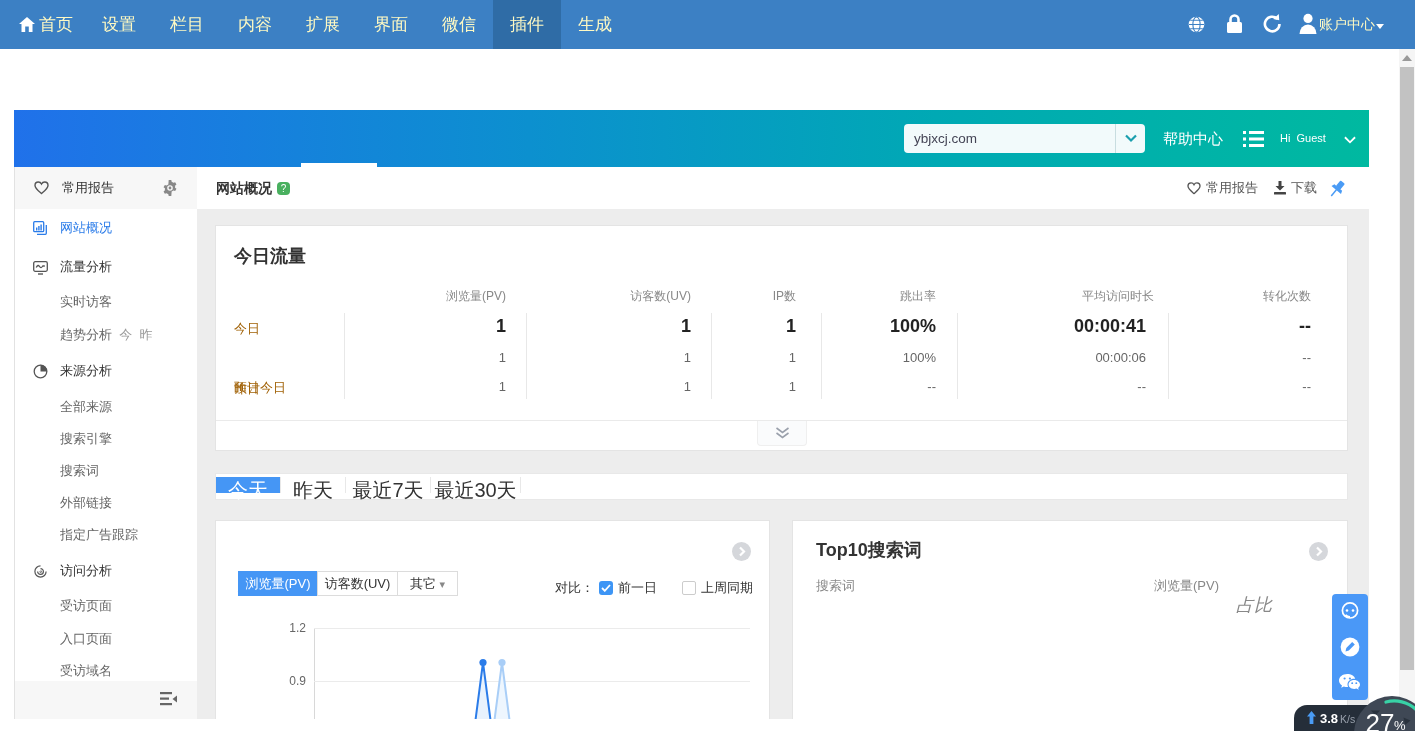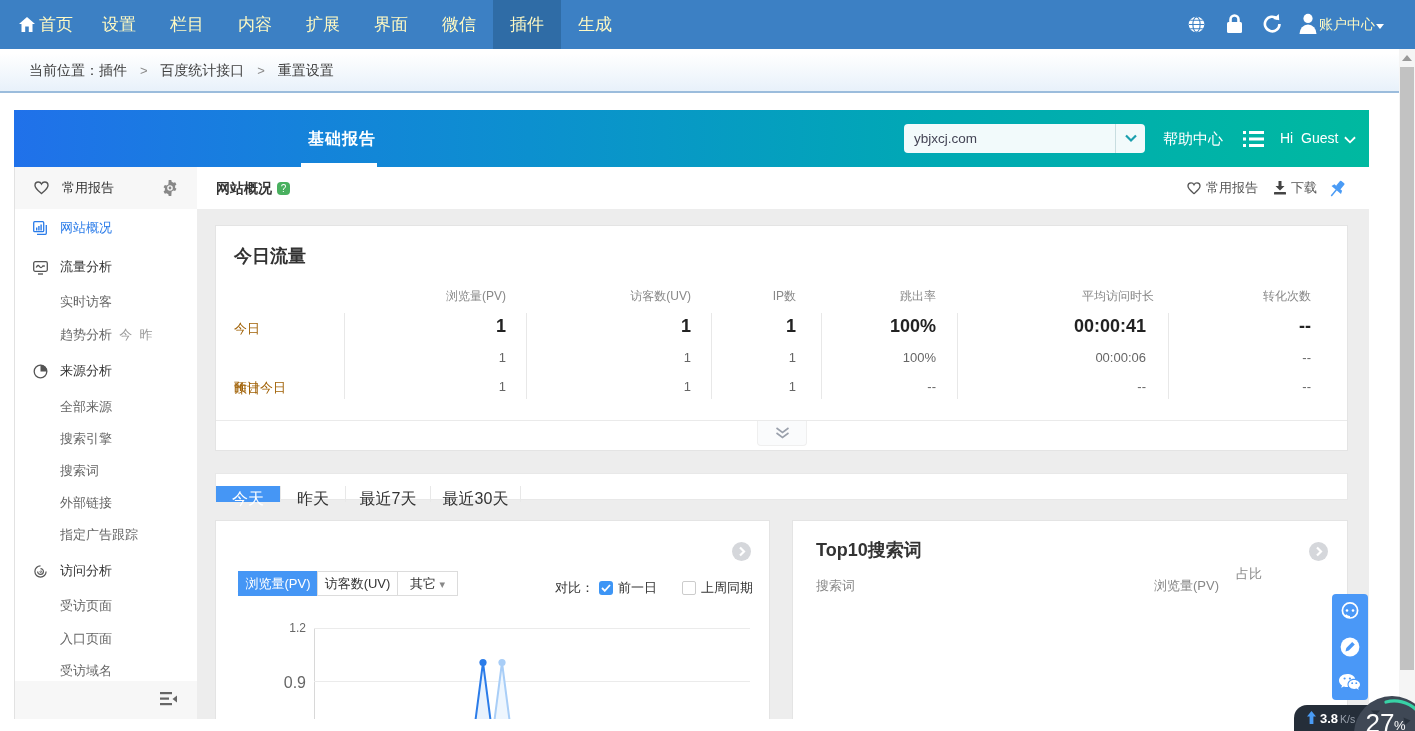--- a/index.html
+++ b/index.html
@@ -36,21 +36,21 @@
   background:linear-gradient(90deg, #2071ea 0%, #0c90cf 38%, #00a9b4 68%, #00b9a0 100%); }
 #btab { position:absolute; left:283px; top:0; width:90px; height:57px; color:#fff;
   font-size:16px; font-weight:bold; text-align:center; line-height:57px; letter-spacing:1px;}
 #btabline { position:absolute; left:287px; top:53px; width:76px; height:4px; background:#fff; }
 #domainsel { position:absolute; left:890px; top:14px; width:241px; height:29px;
   background:#f2fafb; border-radius:4px; }
 #domainsel .t { position:absolute; left:10px; top:0; line-height:29px; font-size:13.5px; color:#445; }
 #domainsel .dd { position:absolute; right:0; top:0; width:30px; height:29px; border-left:1px solid #c8dde0; }
 #bhelp { position:absolute; left:1149px; top:0; line-height:57px; font-size:15px; color:#fff; }
 #bmenu { position:absolute; left:1229px; top:21px; }
-#bguest { position:absolute; left:1266px; top:0; line-height:57px; font-size:14px; color:#fff; }
+#bguest { position:absolute; left:1266px; top:0; line-height:57px; font-size:11px; color:#fff; }
 
 
 #toolbar { position:absolute; left:183px; top:57px; width:1172px; height:42px; background:#fff; }
 #pagetitle { position:absolute; left:19px; top:0; line-height:42px; font-size:14px;
   font-weight:bold; color:#333; }
 .qbadge { display:inline-block; width:13px; height:13px; background:#49b05f; color:#fff;
   border-radius:4px; font-size:10px; font-weight:normal; text-align:center; line-height:13px;
   vertical-align:1px; margin-left:5px; }
 .tool-r { position:absolute; top:0; height:42px; line-height:42px; font-size:13px; color:#555; }
 
@@ -63,21 +63,21 @@
 .sbitem .lbl { position:absolute; left:46px; top:0; line-height:20px; }
 .sbitem.sub .lbl { color:#666; }
 .sbitem.act .lbl { color:#2b7ce9; }
 .sbicon { position:absolute; left:19px; top:3px; width:15px; height:15px; }
 
 
 .card { position:absolute; background:#fff; border:1px solid #e4e4e4; }
 #card1 { left:201px; top:115px; width:1133px; height:226px; }
 #tabbar { position:absolute; left:201px; top:363px; width:1133px; height:27px; background:#fff;
   border:1px solid #e8e8e8; }
-.tab { position:absolute; top:12px; height:16px; line-height:26px; text-align:center; font-size:16px;
+.tab { position:absolute; top:3px; height:16px; line-height:26px; text-align:center; font-size:20px;
   color:#333; border-right:1px solid #e8e8e8; }
 .tab.active { background:#4596f5; color:#fff; }
 #card2 { left:201px; top:410px; width:555px; height:199px; border-bottom:none; }
 #card3 { left:778px; top:410px; width:556px; height:199px; border-bottom:none; }
 .cardtitle { position:absolute; font-size:18px; font-weight:bold; color:#333; line-height:14px; }
 .circbtn { position:absolute; width:19px; height:19px; border-radius:50%; background:#d5d7db; }
 
 
 .t-lab { position:absolute; font-size:13px; color:#a16207; }
 .t-head { position:absolute; font-size:12px; color:#888; text-align:right; }
@@ -136,28 +136,24 @@
     <div class="abs" style="left:1299px;top:13px;">
       <svg width="18" height="21" viewBox="0 0 18 21">
           <circle cx="9" cy="5.4" r="4.6" fill="#fff"></circle>
           <path d="M0.5 21 a8.5 9.5 0 0 1 17 0 Z" fill="#fff"></path>
         </svg>
     </div>
     <div class="navitem" style="left:1319px;font-size:14px;">账户中心</div>
     <div class="abs" style="left:1376px;top:24px;width:0;height:0;border-left:4.5px solid transparent;border-right:4.5px solid transparent;border-top:5.5px solid #fff;"></div>
   </div>
 
-  <div id="crumb" class="abs">
-    <div class="txt">当前位置：插件 <span class="sep">&gt;</span> 百度统计接口 <span class="sep">&gt;</span> 重置设置</div>
-  </div>
 
   <div id="panel" class="abs">
     <div id="bheader">
 
-      <div id="btab">基础报告</div>
       <div id="btabline"></div>
       <div id="domainsel">
         <div class="t">ybjxcj.com</div>
         <div class="dd">
             <svg style="position:absolute;left:8px;top:10px;" width="14" height="9" viewBox="0 0 14 9">
               <path d="M2 1.5 L7 6.5 L12 1.5" stroke="#1a9fae" stroke-width="2.2" fill="none"></path>
             </svg>
           </div>
       </div>
       <div id="bhelp">帮助中心</div>
@@ -359,40 +355,40 @@
       <div class="abs" style="left:383px;top:60px;width:14px;height:14px;background:#3d95f5;border-radius:3px;">
         <svg style="position:absolute;left:2px;top:3px;" width="10" height="8" viewBox="0 0 10 8">
             <path d="M1 4 L3.8 6.8 L9 1" stroke="#fff" stroke-width="1.8" fill="none"></path>
           </svg>
       </div>
       <div class="abs" style="left:402px;top:58px;font-size:13px;color:#333;">前一日</div>
       <div class="abs" style="left:466px;top:60px;width:14px;height:14px;background:#fff;border:1px solid #ccc;border-radius:2px;"></div>
       <div class="abs" style="left:485px;top:58px;font-size:13px;color:#333;">上周同期</div>
 
       <div class="abs" style="left:60px;top:100px;width:30px;font-size:12px;color:#666;text-align:right;">1.2</div>
-      <div class="abs" style="left:60px;top:153px;width:30px;font-size:16px;color:#666;text-align:right;">0.9</div>
+      <div class="abs" style="left:60px;top:153px;width:30px;font-size:12px;color:#666;text-align:right;">0.9</div>
       <svg class="abs" style="left:98px;top:107px;" width="436" height="92" viewBox="0 0 436 92">
         <line x1="0.5" y1="0" x2="0.5" y2="92" stroke="#d8d8d8"></line>
         <line x1="0" y1="0.5" x2="436" y2="0.5" stroke="#ebebeb"></line>
         <line x1="0" y1="53.5" x2="436" y2="53.5" stroke="#ebebeb"></line>
         <path d="M161.5 92 L169 34.5 L176.5 92 Z" fill="#e8f2fd" stroke="#2b7ce9" stroke-width="2" stroke-linejoin="round"></path>
         <path d="M180.5 92 L188 34.5 L195.5 92 Z" fill="#eef6fe" stroke="#a9cef7" stroke-width="2" stroke-linejoin="round"></path>
         <circle cx="169" cy="34.5" r="3.6" fill="#2b7ce9"></circle>
         <circle cx="188" cy="34.5" r="3.6" fill="#a9cef7"></circle>
       </svg>
     </div>
 
     <div class="card" id="card3">
       <div class="cardtitle" style="left:23px;top:22px;">Top10搜索词</div>
       <div class="circbtn" style="left:516px;top:21px;"><svg width="19" height="19" viewBox="0 0 19 19">
             <path d="M8 5.5 L12 9.5 L8 13.5" stroke="#fff" stroke-width="2.2" fill="none"></path>
           </svg></div>
       <div class="abs" style="left:23px;top:56px;font-size:13px;color:#888;">搜索词</div>
       <div class="abs" style="left:334px;top:56px;width:92px;font-size:13px;color:#888;text-align:right;white-space:nowrap;">浏览量(PV)</div>
-      <div class="abs" style="left:443px;top:44px;font-size:13px;color:#888;">占比</div>
+      <div class="abs" style="left:443px;top:72px;font-size:18px;color:#888;font-style:italic;">占比</div>
     </div>
   </div>
 
   <div id="sbar" class="abs">
     <div class="btn">
         <div class="tri"></div>
       </div>
     <div class="thumb"></div>
   </div>
 

